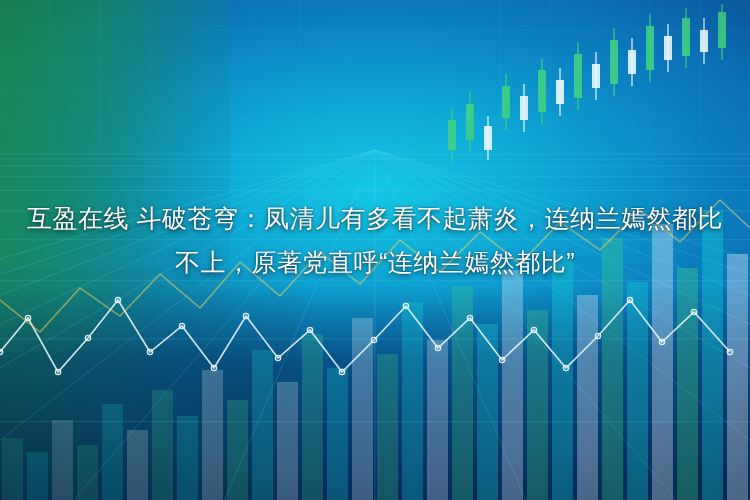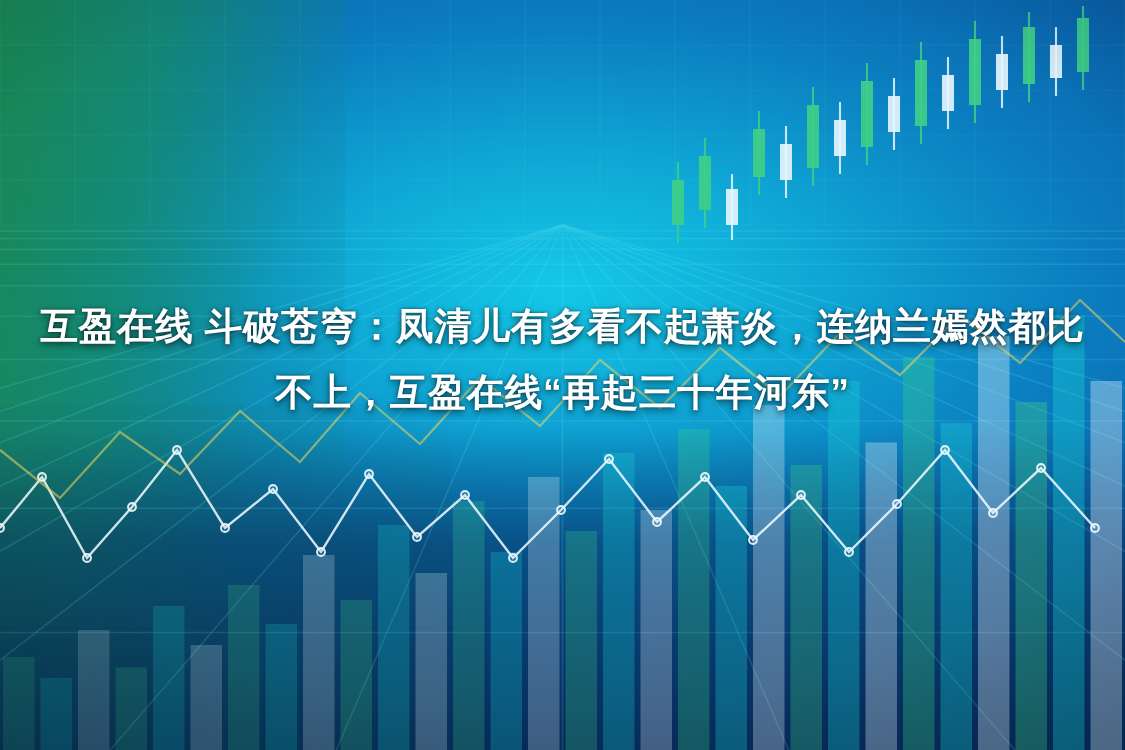--- a/index.html
+++ b/index.html
@@ -37,21 +37,21 @@
   
   .charts{position:absolute;inset:0;}
   .charts svg{display:block;}
 
   
   .caption{
     position:absolute;left:0;top:196px;width:750px;
     text-align:center;
     color:#ffffff;
     font-size:25px;
-    font-weight:700;
+    font-weight:400;
     line-height:44px;
     letter-spacing:.5px;
     text-shadow:0 2px 5px rgba(0,0,0,.55), 0 0 2px rgba(0,0,0,.5);
     font-family:"Liberation Sans","DejaVu Sans",sans-serif;
   }
   .caption .line{display:block;}
 </style>
 </head>
 <body>
 
@@ -206,16 +206,16 @@
         <circle cx="694" cy="312" r="2.6" fill="none" stroke="#f2fbff" stroke-width="1.4" opacity="0.9"></circle>
         <circle cx="730" cy="352" r="2.6" fill="none" stroke="#f2fbff" stroke-width="1.4" opacity="0.9"></circle>
         <polyline points="0,300 40,332 80,288 120,316 160,274 200,308 240,262 280,296 320,252 360,284 400,240 440,272 480,232 520,264 560,222 600,250 640,210 680,242 720,200 750,228" fill="none" stroke="#f0d560" stroke-width="1.5" opacity="0.55"></polyline>
       </svg>
   </div>
 
   <div class="bg-vignette"></div>
 
   <div class="caption">
     <span class="line">互盈在线 斗破苍穹：凤清儿有多看不起萧炎，连纳兰嫣然都比</span>
-    <span class="line">不上，互盈在线“再起三十年河东”</span>
+    <span class="line">不上，原著党直呼“连纳兰嫣然都比”</span>
   </div>
 
 </div>
 
 </body></html>

